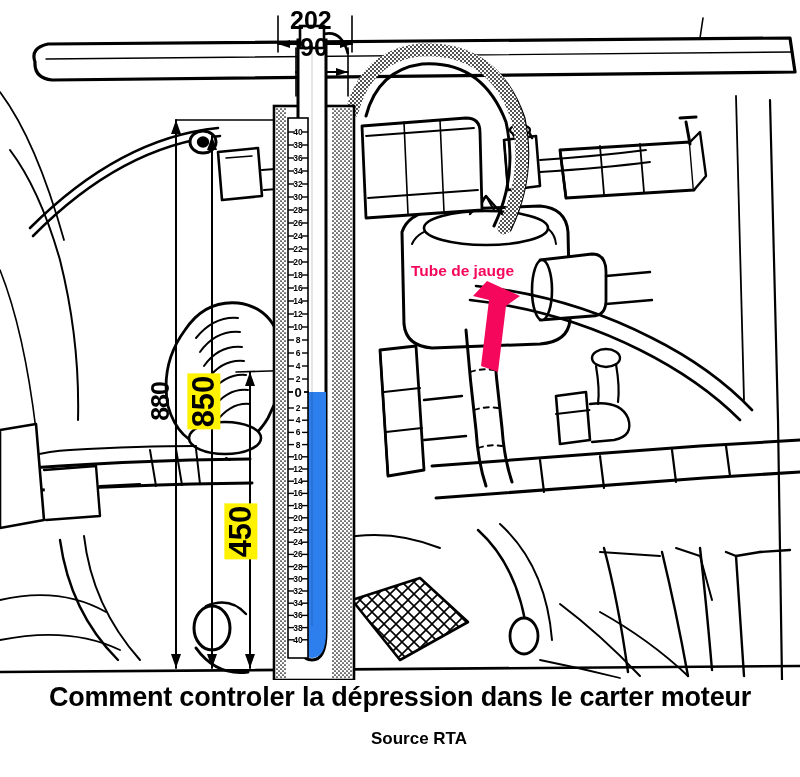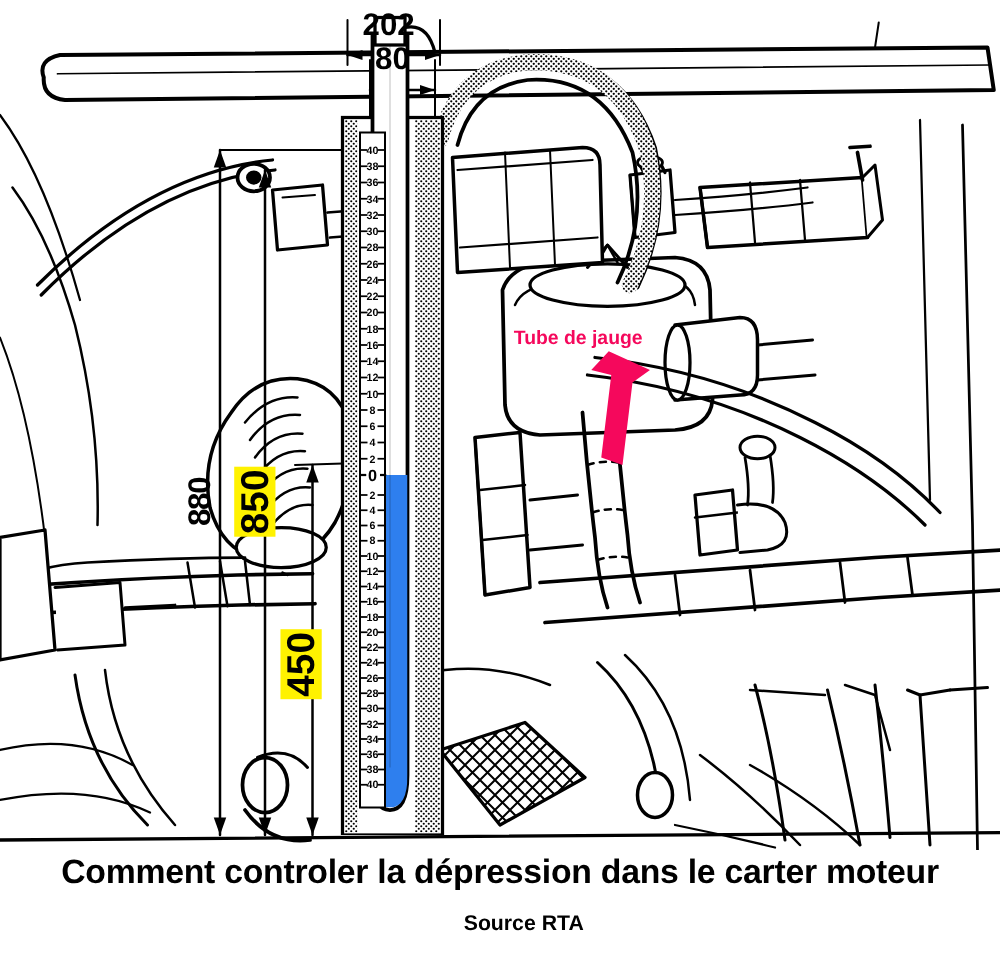--- a/index.html
+++ b/index.html
@@ -10,21 +10,21 @@
 
   
   #figure{
     position:absolute;left:0;top:0;width:800px;height:680px;
     background:#ffffff;overflow:hidden;
   }
   #figure svg{position:absolute;left:0;top:0;}
 
   
   #manometer{
-    position:absolute;left:268px;top:8px;width:92px;height:660px;
+    position:absolute;left:268px;top:20px;width:92px;height:660px;
   }
 
   
   .dimtxt{
     position:absolute;color:#000;font-weight:bold;
     font-family:"Liberation Sans", sans-serif;
     white-space:nowrap;line-height:1;
   }
   .hilite{background:#FFF200;padding:1px 2px;}
   .vert{
@@ -429,21 +429,21 @@
             <line x1="34" y1="619.8" x2="40" y2="619.8" stroke="#000" stroke-width="1.4"></line>
             <text x="30" y="622.8" font-size="8.5">40</text>
           </g>
       </g>
 
       <path d="M44 28 L44 606" stroke="#000" stroke-width="0.8" opacity="0.25" fill="none"></path>
     </svg>
   </div>
 
   <div class="dimtxt" id="lbl-115">202</div>
-  <div class="dimtxt" id="lbl-50">80</div>
+  <div class="dimtxt" id="lbl-50">90</div>
 
   <div class="dimtxt vert" id="lbl-880">880</div>
   <div class="dimtxt vert hilite" id="lbl-850">850</div>
   <div class="dimtxt vert hilite" id="lbl-450">450</div>
 
   <div id="lbl-tube">Tube de jauge</div>
 
   <div id="caption">
     <div id="caption-title">Comment controler la dépression dans le carter moteur</div>
     <div id="caption-source">Source RTA</div>

